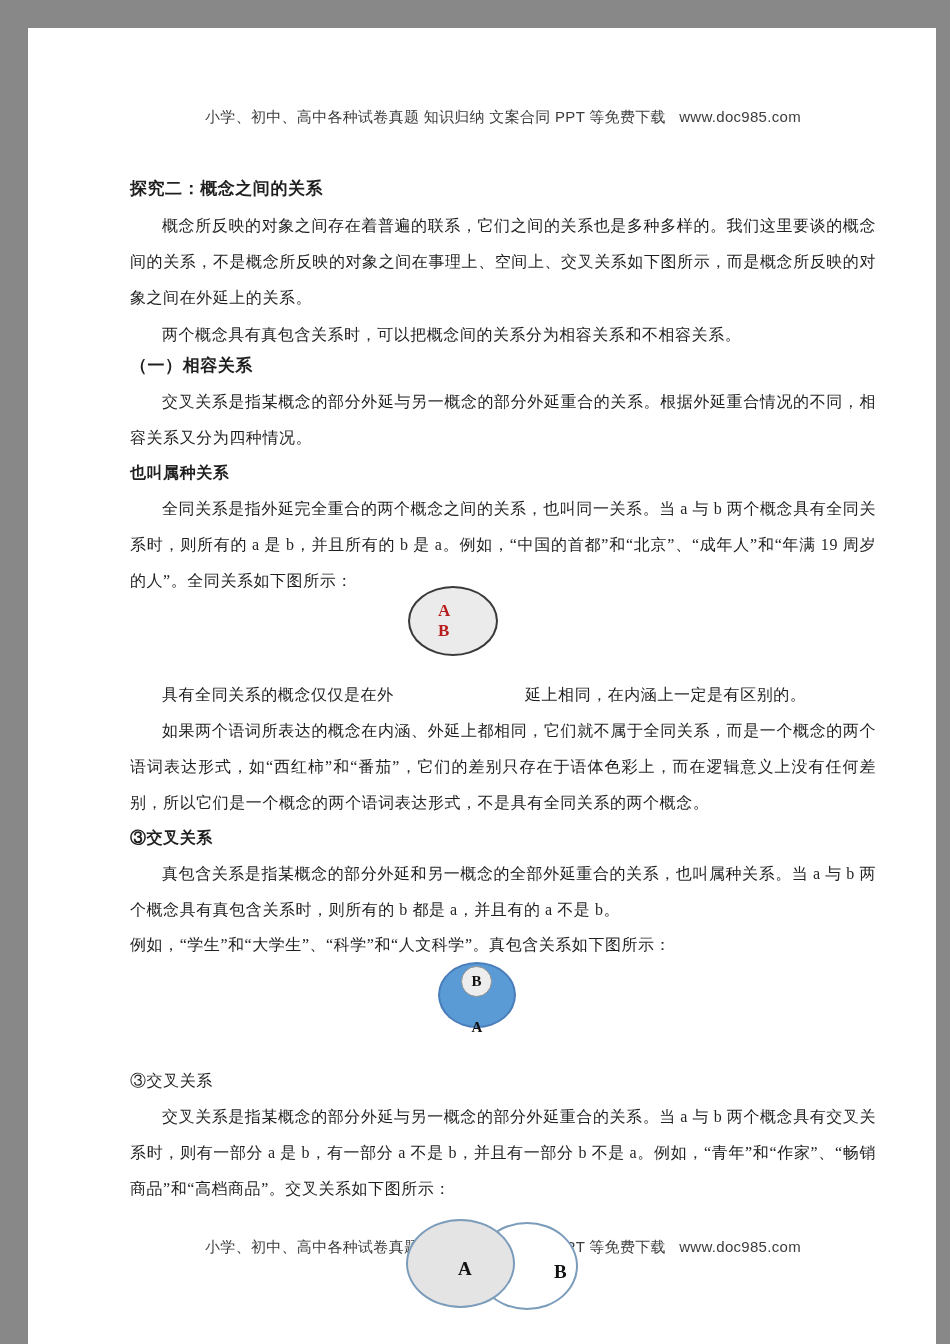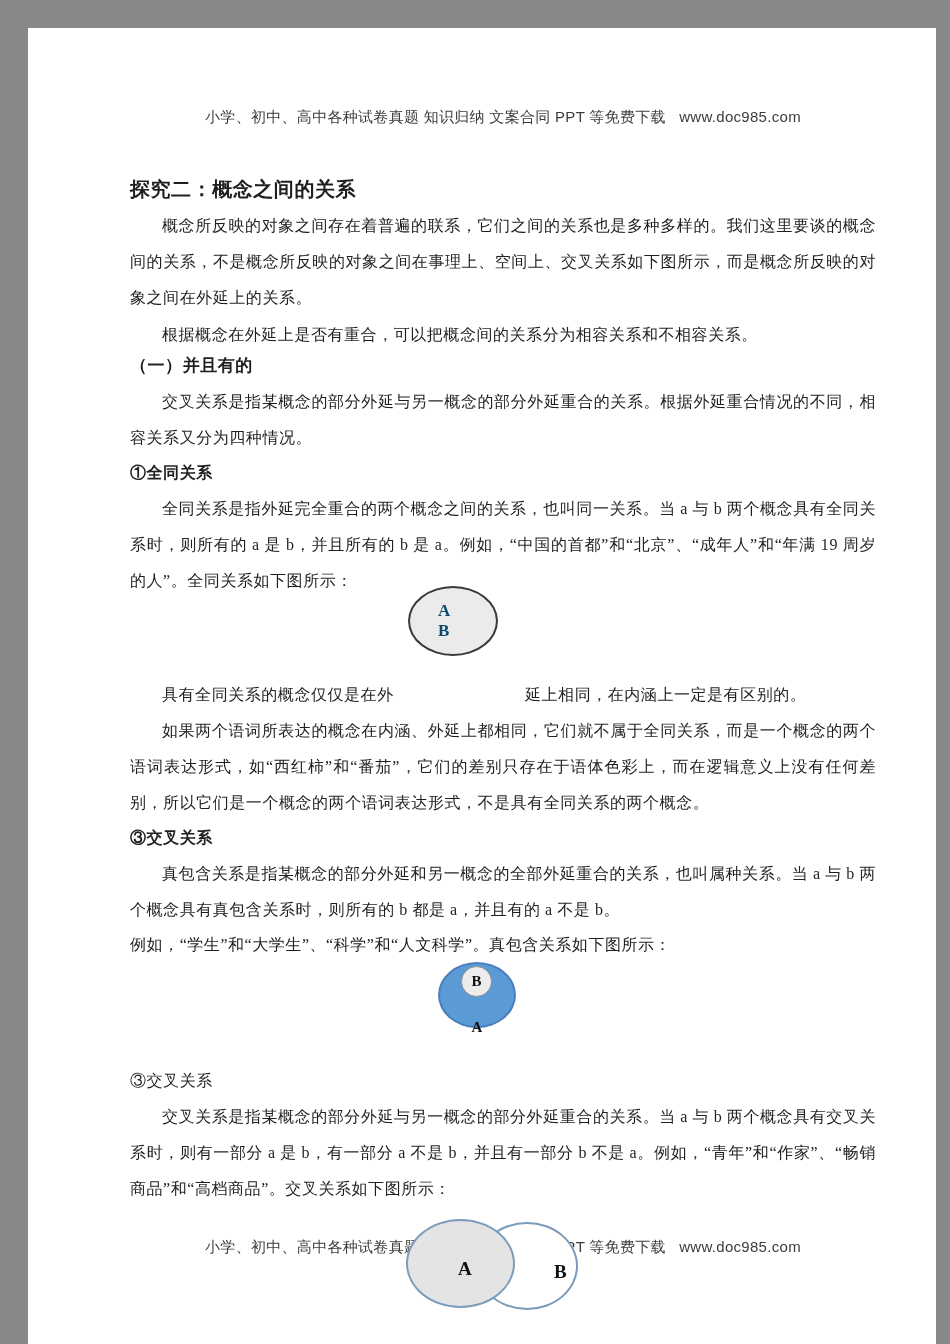--- a/index.html
+++ b/index.html
@@ -29,34 +29,34 @@
   .content-block {
     position: absolute;
     left: 88px;
     width: 774px;
     font-size: 16px;
     line-height: 36px;
     letter-spacing: 0.55px;
     text-align: justify;
   }
   .indent { text-indent: 2em; }
-  .doc-title { font-weight: bold; font-size: 20px; }
+  .doc-title { font-weight: bold; font-size: 17px; }
   .heading-bold { font-weight: bold; }
   .heading-regular { font-weight: normal; }
   
   #wrap-line { position: absolute; left: 88px; top: 635px; width: 774px;
                font-size: 16px; line-height: 36px; letter-spacing: 0.55px; }
   #wrap-line .frag-left  { position: absolute; left: 32px; top: 0; white-space: pre; }
   #wrap-line .frag-right { position: absolute; left: 395px; top: 0; white-space: pre; }
   
   #diagram-identity {
     position: absolute; left: 380px; top: 558px; width: 90px; height: 70px;
     background: #ebebeb; border: 2px solid #3a3a3a; border-radius: 50%;
     display: flex; align-items: center; justify-content: center;
-    font-weight: bold; font-size: 17px; letter-spacing: 3px; color: #0c4a6e;
+    font-weight: bold; font-size: 17px; letter-spacing: 3px; color: #b91c1c;
     z-index: 2;
   }
   
   #diagram-containment {
     position: absolute; left: 410px; top: 934px; width: 78px; height: 66px;
     background: #5b9bd5; border: 2px solid #4a7ebb; border-radius: 50%;
     z-index: 2;
   }
   #diagram-containment .inner-circle {
     position: absolute; left: 21px; top: 2px; width: 31px; height: 31px;
@@ -89,27 +89,27 @@
 <body>
 
 <div id="page">
 
   <div id="doc-header" class="edge-text">小学、初中、高中各种试卷真题 知识归纳 文案合同 PPT 等免费下载   www.doc985.com</div>
 
   <div class="content-block doc-title" style="top:129px;">探究二：概念之间的关系</div>
 
   <div class="content-block indent" style="top:166px;">概念所反映的对象之间存在着普遍的联系，它们之间的关系也是多种多样的。我们这里要谈的概念间的关系，不是概念所反映的对象之间在事理上、空间上、交叉关系如下图所示，而是概念所反映的对象之间在外延上的关系。</div>
 
-  <div class="content-block indent" style="top:275px;">根据概念在外延上是否有重合，可以把概念间的关系分为相容关系和不相容关系。</div>
+  <div class="content-block indent" style="top:275px;">两个概念具有真包含关系时，可以把概念间的关系分为相容关系和不相容关系。</div>
 
-  <div class="content-block heading-bold" style="top:306px; font-size:17px;">（一）并且有的</div>
+  <div class="content-block heading-bold" style="top:306px; font-size:17px;">（一）相容关系</div>
 
   <div class="content-block indent" style="top:342px;">交叉关系是指某概念的部分外延与另一概念的部分外延重合的关系。根据外延重合情况的不同，相容关系又分为四种情况。</div>
 
-  <div class="content-block heading-bold" style="top:413px;">①全同关系</div>
+  <div class="content-block heading-bold" style="top:413px;">也叫属种关系</div>
 
   <div class="content-block indent" style="top:449px;">全同关系是指外延完全重合的两个概念之间的关系，也叫同一关系。当 a 与 b 两个概念具有全同关系时，则所有的 a 是 b，并且所有的 b 是 a。例如，“中国的首都”和“北京”、“成年人”和“年满 19 周岁的人”。全同关系如下图所示：</div>
 
   <div id="diagram-identity">
     <span>A B</span>
   </div>
 
   <div id="wrap-line">
     <span class="frag-left">具有全同关系的概念仅仅是在外</span>
     <span class="frag-right">延上相同，在内涵上一定是有区别的。</span>

